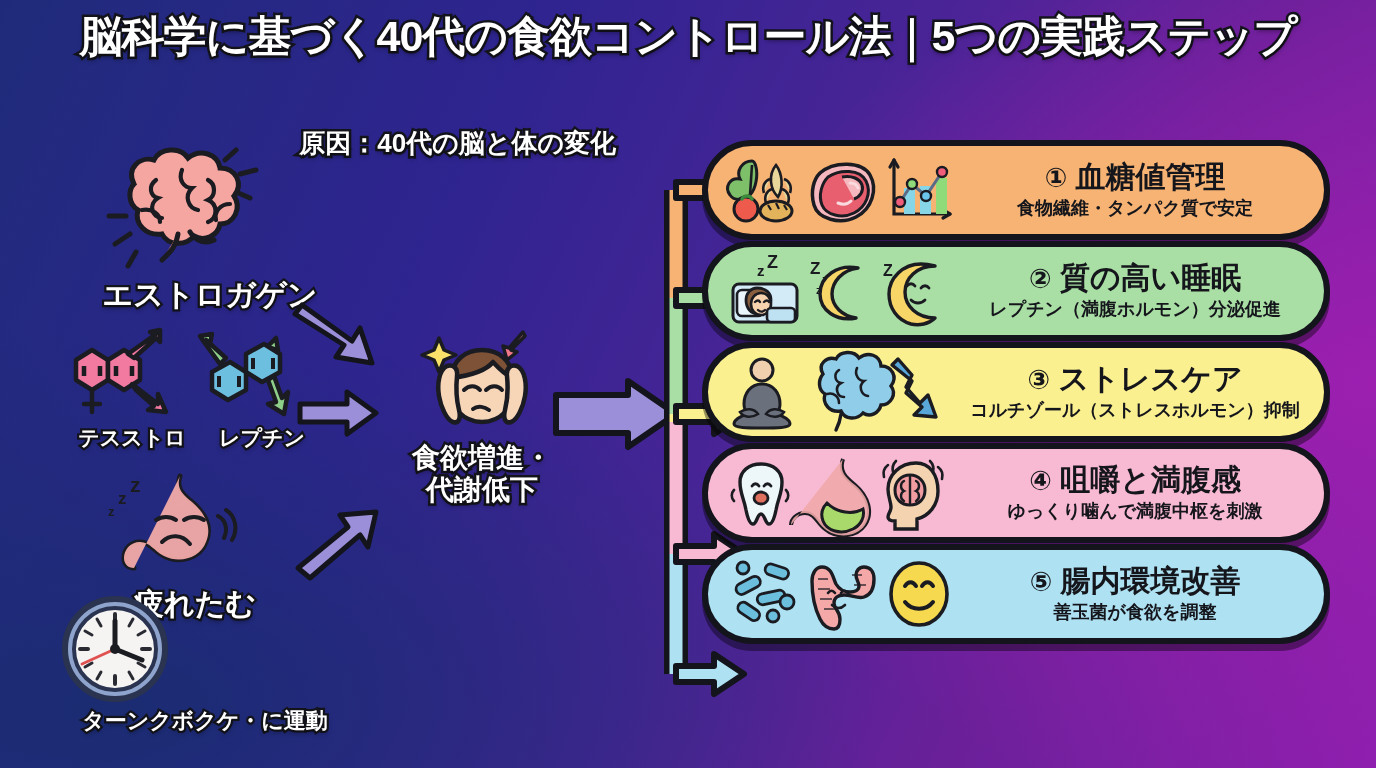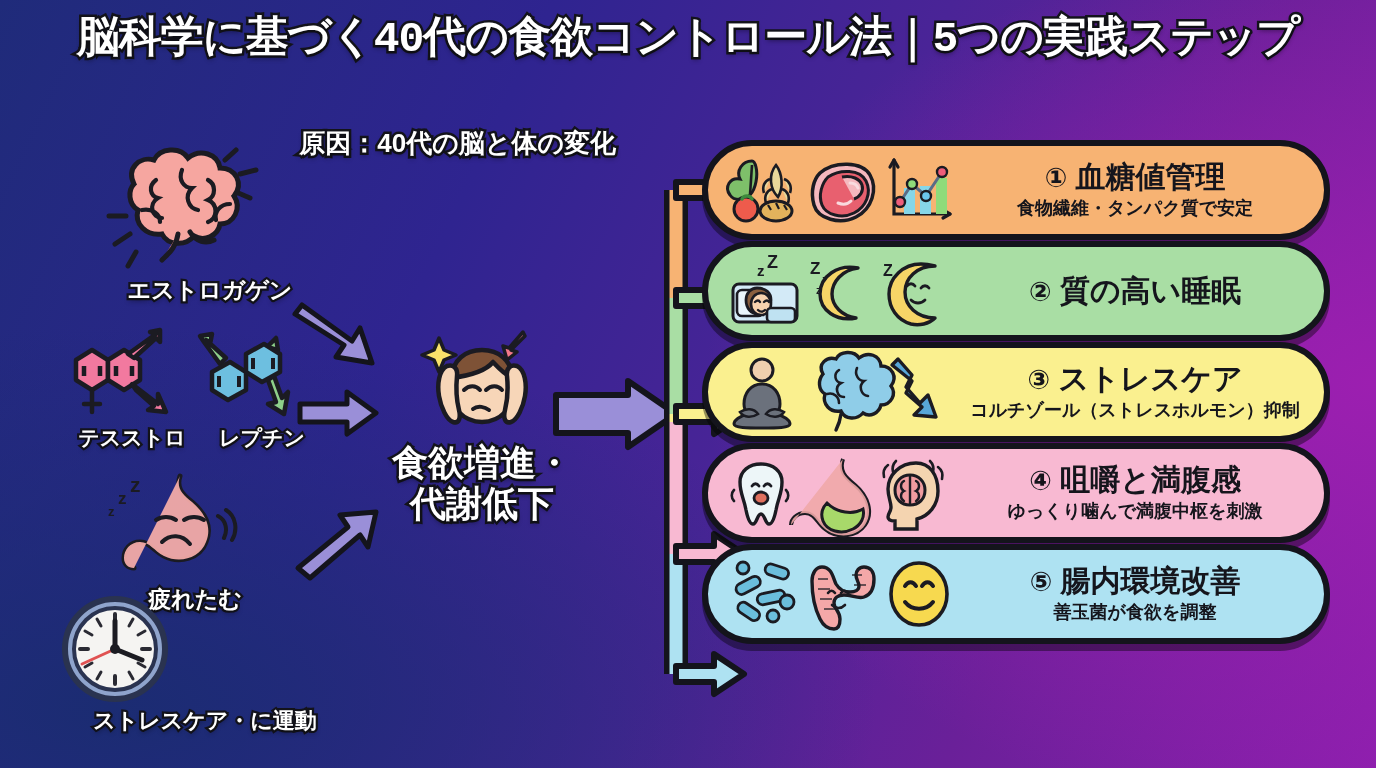--- a/index.html
+++ b/index.html
@@ -18,48 +18,48 @@
   .outline-text {
     color: #ffffff; font-weight: 700;
     -webkit-text-stroke: 5px #14141c;
     paint-order: stroke fill;
     text-shadow: 0 3px 5px rgba(0,0,0,.45);
     white-space: nowrap;
   }
   
   #title {
     position: absolute; top: 8px; left: 0; width: 1376px;
-    text-align: center; font-size: 43px; letter-spacing: -1px; font-family: Liberation Mono, monospace;
+    text-align: center; font-size: 43px; letter-spacing: -1px;
   }
   
   .sec-head { position: absolute; font-size: 26px; text-align: right; margin-top: 40px; }
   #head-cause  { top: 86px; left: 56px;  width: 560px; }
   #head-result { top: 86px; left: 790px; width: 470px; }
 
   
   .cause { position: absolute; text-align: center; }
   .cause .lab {
-    font-size: 23px; -webkit-text-stroke: 4.5px #14141c; margin-top: 2px;
+    font-size: 30px; -webkit-text-stroke: 4.5px #14141c; margin-top: 2px;
   }
   .cause .ic { display:block; margin: 0 auto; }
 
   #cause-estrogen { top: 148px; left: 90px;  width: 240px; }
   #cause-testo    { top: 330px; left: 62px;  width: 140px; }
   #cause-leptin   { top: 330px; left: 192px; width: 140px; }
   #cause-stomach  { top: 470px; left: 100px; width: 190px; }
   #cause-clock    { top: 594px; left: 60px;  width: 290px; }
   #cause-testo .lab, #cause-leptin .lab { font-size: 21px; }
   #cause-clock .lab { font-size: 22px; }
 
   
   #center-node {
     position: absolute; top: 330px; left: 372px; width: 220px; text-align: center;
   }
   #center-node .lab {
-    font-size: 36px; line-height: 1.14; -webkit-text-stroke: 5px #14141c;
+    font-size: 28px; line-height: 1.14; -webkit-text-stroke: 5px #14141c;
   }
 
   
   #cards { position: absolute; left: 702px; top: 140px; width: 628px; }
   .card {
     position: relative; height: 100px; margin-bottom: 1px;
     border: 6px solid #14141c; border-radius: 50px;
     display: flex; align-items: center;
     box-shadow: 0 7px 0 rgba(0,0,0,.40);
   }
@@ -191,21 +191,21 @@
         </g>
         <g stroke="#2a2a33" stroke-width="3" stroke-linecap="round">
           <path d="M37 25 L41 32 M73 25 L69 32 M85 37 L78 41 M85 73 L78 69 M73 85 L69 78 M37 85 L41 78 M25 73 L32 69 M25 37 L32 41"></path>
         </g>
         <path d="M55 55 L55 27" stroke="#1b1b22" stroke-width="5" stroke-linecap="round"></path>
         <path d="M55 55 L82 66" stroke="#1b1b22" stroke-width="5" stroke-linecap="round"></path>
         <path d="M55 55 L22 70" stroke="#E05252" stroke-width="3" stroke-linecap="round"></path>
         <circle cx="55" cy="55" r="5" fill="#1b1b22"></circle>
       </svg>
     </span>
-    <div class="lab outline-text">ストレスケア・に運動</div>
+    <div class="lab outline-text">ターンクボクケ・に運動</div>
   </div>
 
   <svg id="left-arrows" width="1376" height="768">
     <g fill="#9a8fd8" stroke="#14141c" stroke-width="5" stroke-linejoin="round">
       <path d="M302 305 L352 341 L360 328 L372 363 L336 357 L344 345 L295 314 Z"></path>
       <path d="M300 404 L347 404 L347 392 L376 413 L347 434 L347 422 L300 422 Z"></path>
       <path d="M298 568 L348 527 L340 515 L376 512 L368 547 L360 535 L310 578 Z"></path>
     </g>
   </svg>
 
@@ -350,20 +350,21 @@
               <path d="M28 44c4 4 10 4 14 0"></path>
             </g>
           </svg>
         </span>
       </div>
       <div class="txt">
         <div class="t-main">
           <span class="num">②</span>
           <span>質の高い睡眠</span>
         </div>
+        <div class="t-sub">レプチン（満腹ホルモン）分泌促進</div>
       </div>
     </div>
 
     <div class="card c3">
       <div class="icons">
         <span>
           <svg width="68" height="72" viewBox="0 0 68 72">
             <circle cx="34" cy="14" r="11" fill="#F0CFAE" stroke="#1b1b22" stroke-width="3"></circle>
             <path d="M34 28c-12 0-18 10-18 20 0 4 2 8 4 10 -8 2-14 6-14 10 0 4 14 4 28 4s28 0 28-4c0-4-6-8-14-10 2-2 4-6 4-10 0-10-6-20-18-20z" fill="#6B717C" stroke="#1b1b22" stroke-width="3"></path>
             <path d="M12 56c6-4 14-4 18 2 -6 4-14 4-18-2z" fill="#6B717C" stroke="#1b1b22" stroke-width="2.6"></path>

